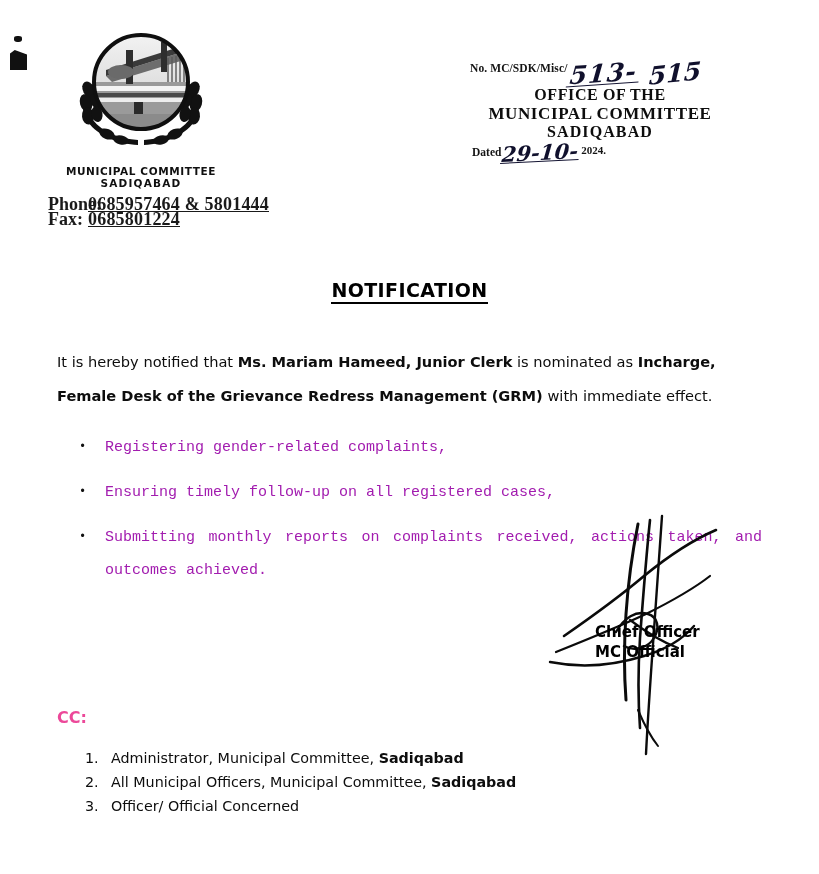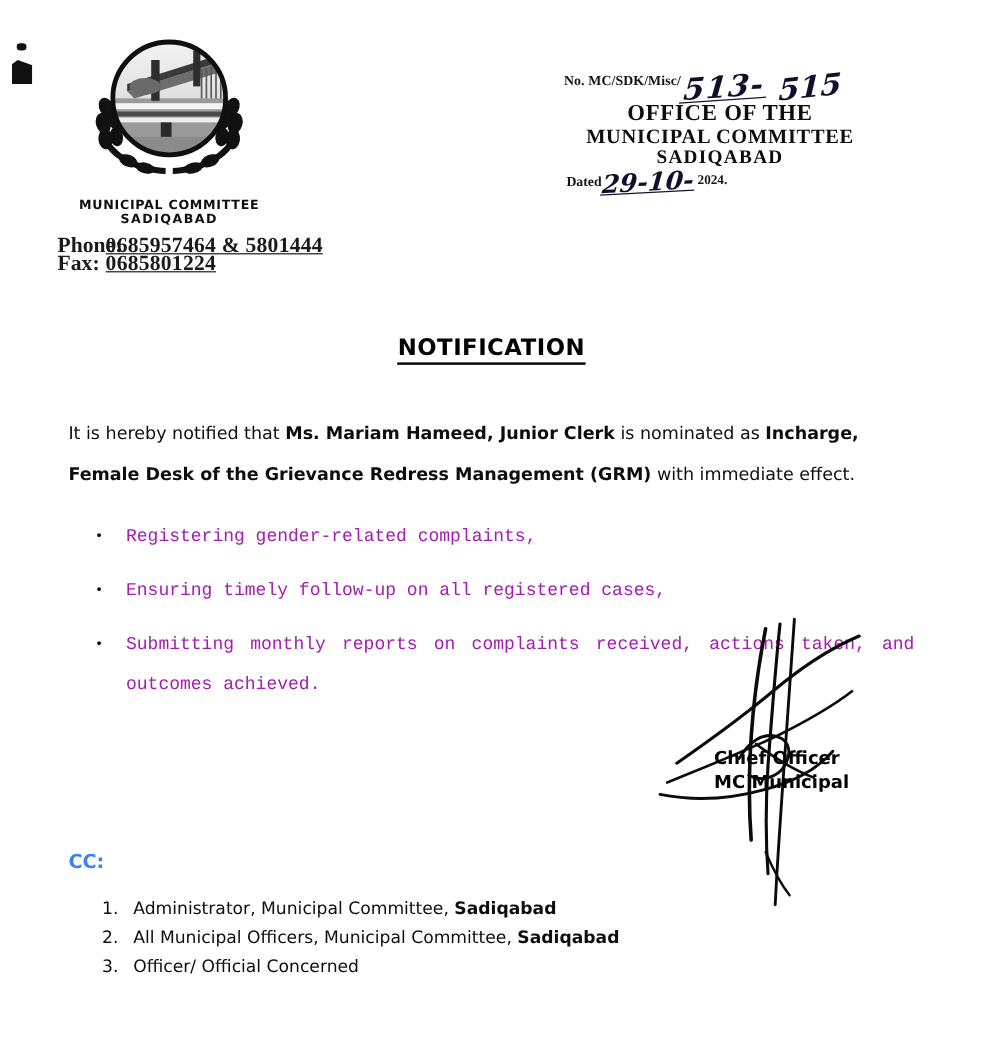--- a/index.html
+++ b/index.html
@@ -77,21 +77,21 @@
     font-size: 25px; display: inline-block;
     transform: skewX(-8deg) rotate(-6deg);
     margin-left: 10px; line-height: 20px;
   }
 
   #office-lines {
     font-family: "Liberation Serif", serif;
     font-weight: bold; color: #0d0d0d;
     letter-spacing: 0.6px; line-height: 18.5px;
   }
-  #office-lines .ln1 { font-size: 19px; }
+  #office-lines .ln1 { font-size: 16px; }
   #office-lines .ln2 { font-size: 17px; }
   #office-lines .ln3 { font-size: 16px; letter-spacing: 1.1px; }
 
   #dated-line { margin-top: 2px; text-align: left; padding-left: 72px; white-space: nowrap; }
   #dated-label {
     font-family: "Liberation Serif", serif; font-weight: bold; font-size: 11.5px;
     color: #141414; vertical-align: 4px;
   }
   #dated-hand {
     font-size: 21px; display: inline-block;
@@ -138,21 +138,21 @@
   #sign-caption {
     position: absolute; left: 75px; top: 108px;
     font-family: "DejaVu Sans", sans-serif; font-weight: bold;
     font-size: 15px; line-height: 20px; color: #000; white-space: nowrap;
   }
 
   
   #cc-block { position: absolute; left: 57px; top: 708px; width: 600px; }
   #cc-label {
     font-family: "DejaVu Sans", sans-serif; font-weight: bold;
-    font-size: 16px; color: #3b82f6; margin-bottom: 20px;
+    font-size: 16px; color: #ec4899; margin-bottom: 20px;
   }
   #cc-list { margin: 0; padding: 0 0 0 28px; list-style: none; }
   #cc-list li {
     position: relative; padding-left: 26px; margin-bottom: 2px;
     font-family: "DejaVu Sans", sans-serif; font-size: 14.3px; line-height: 22px; color: #0d0d0d;
   }
   #cc-list li .num { position: absolute; left: 0; top: 0; }
   #cc-list li b { font-weight: bold; }
 </style>
 </head>
@@ -297,21 +297,21 @@
         <path d="M36 138 C66 126 96 114 126 100 C150 88 172 76 190 62" stroke-width="2.2"></path>
         <path d="M30 148 C60 154 92 152 124 142 C144 136 162 126 174 112" stroke-width="2.4"></path>
         <path d="M96 118 C104 104 116 96 128 100 C138 103 140 114 134 124
                  C128 134 114 138 104 132" stroke-width="2.4"></path>
         <path d="M110 106 C126 118 142 128 158 134" stroke-width="2.2"></path>
         <path d="M118 196 C124 210 130 222 138 232" stroke-width="2"></path>
       </g>
     </svg>
     <div id="sign-caption">
       <div>Chief Officer</div>
-      <div>MC Municipal</div>
+      <div>MC Official</div>
     </div>
   </div>
 
   <div id="cc-block">
     <div id="cc-label">CC:</div>
     <ol id="cc-list">
       <li>
         <span class="num">1.</span><span>Administrator, Municipal Committee, </span><b>Sadiqabad</b>
       </li>
       <li>

